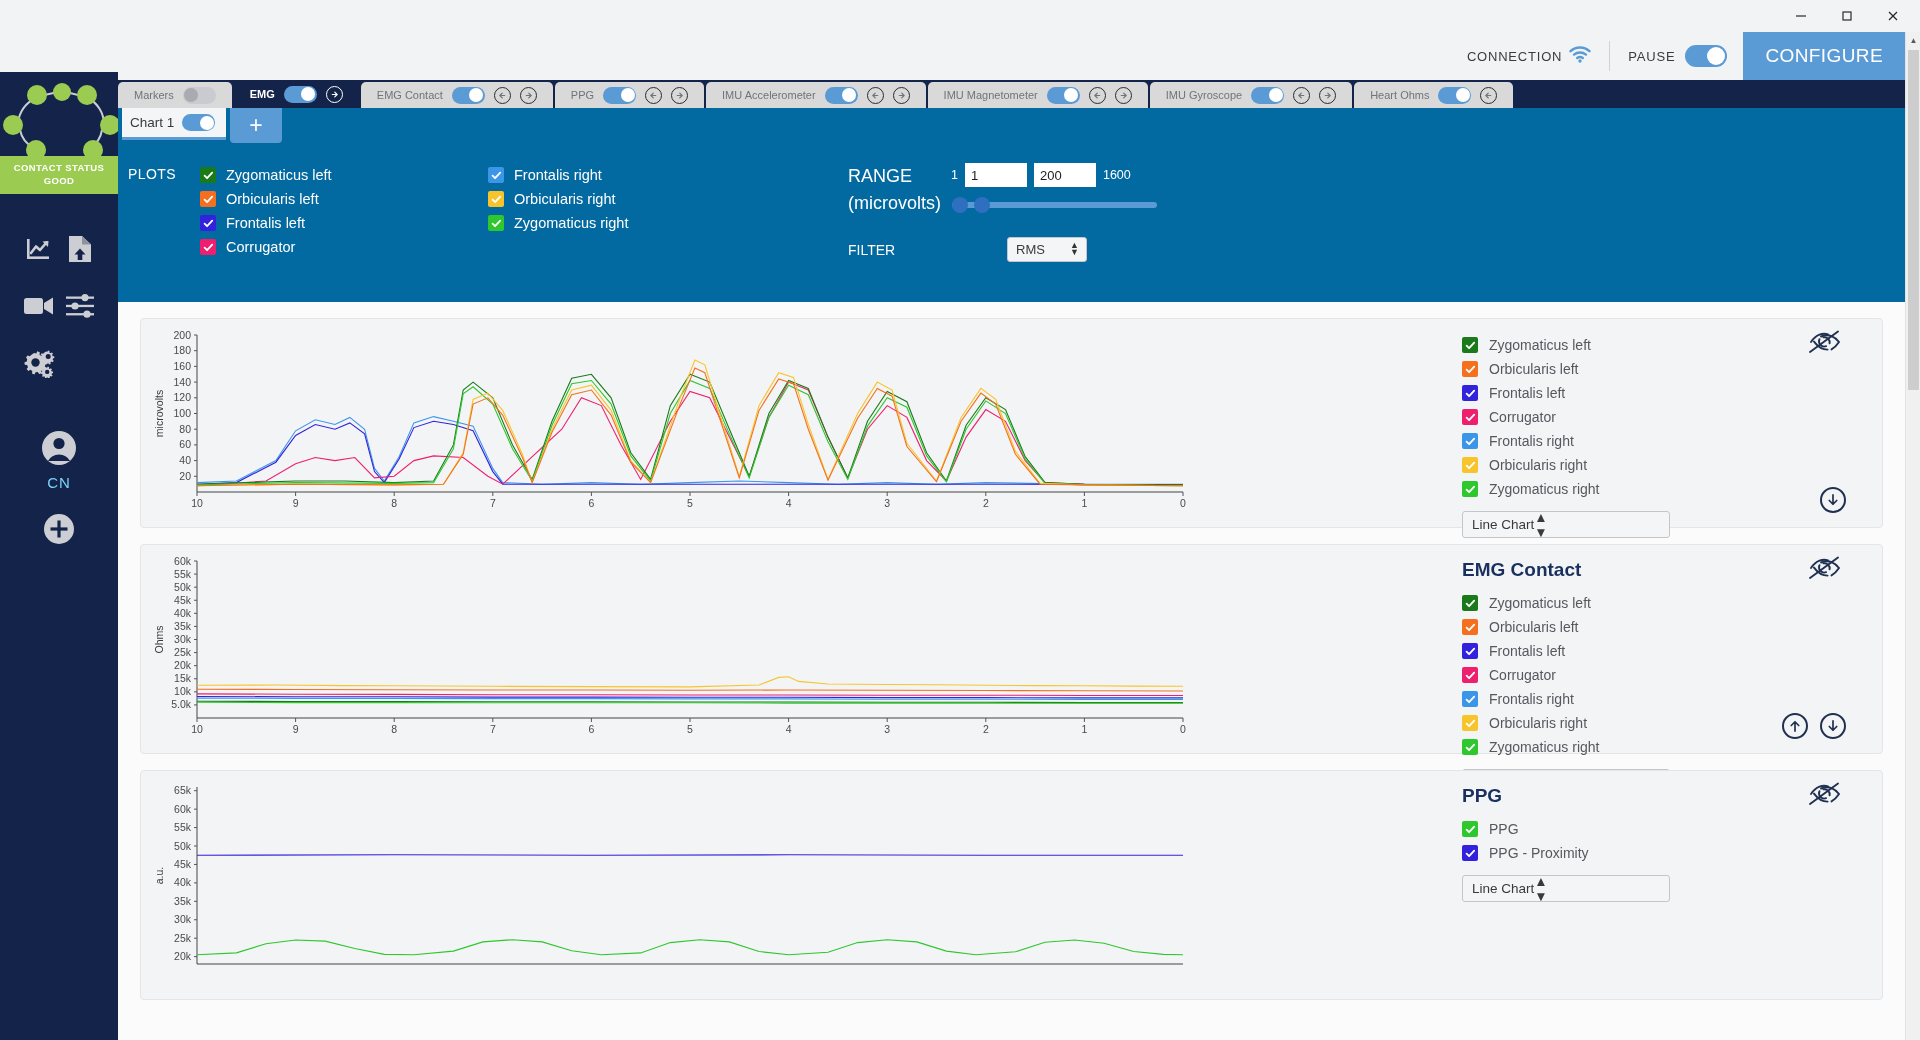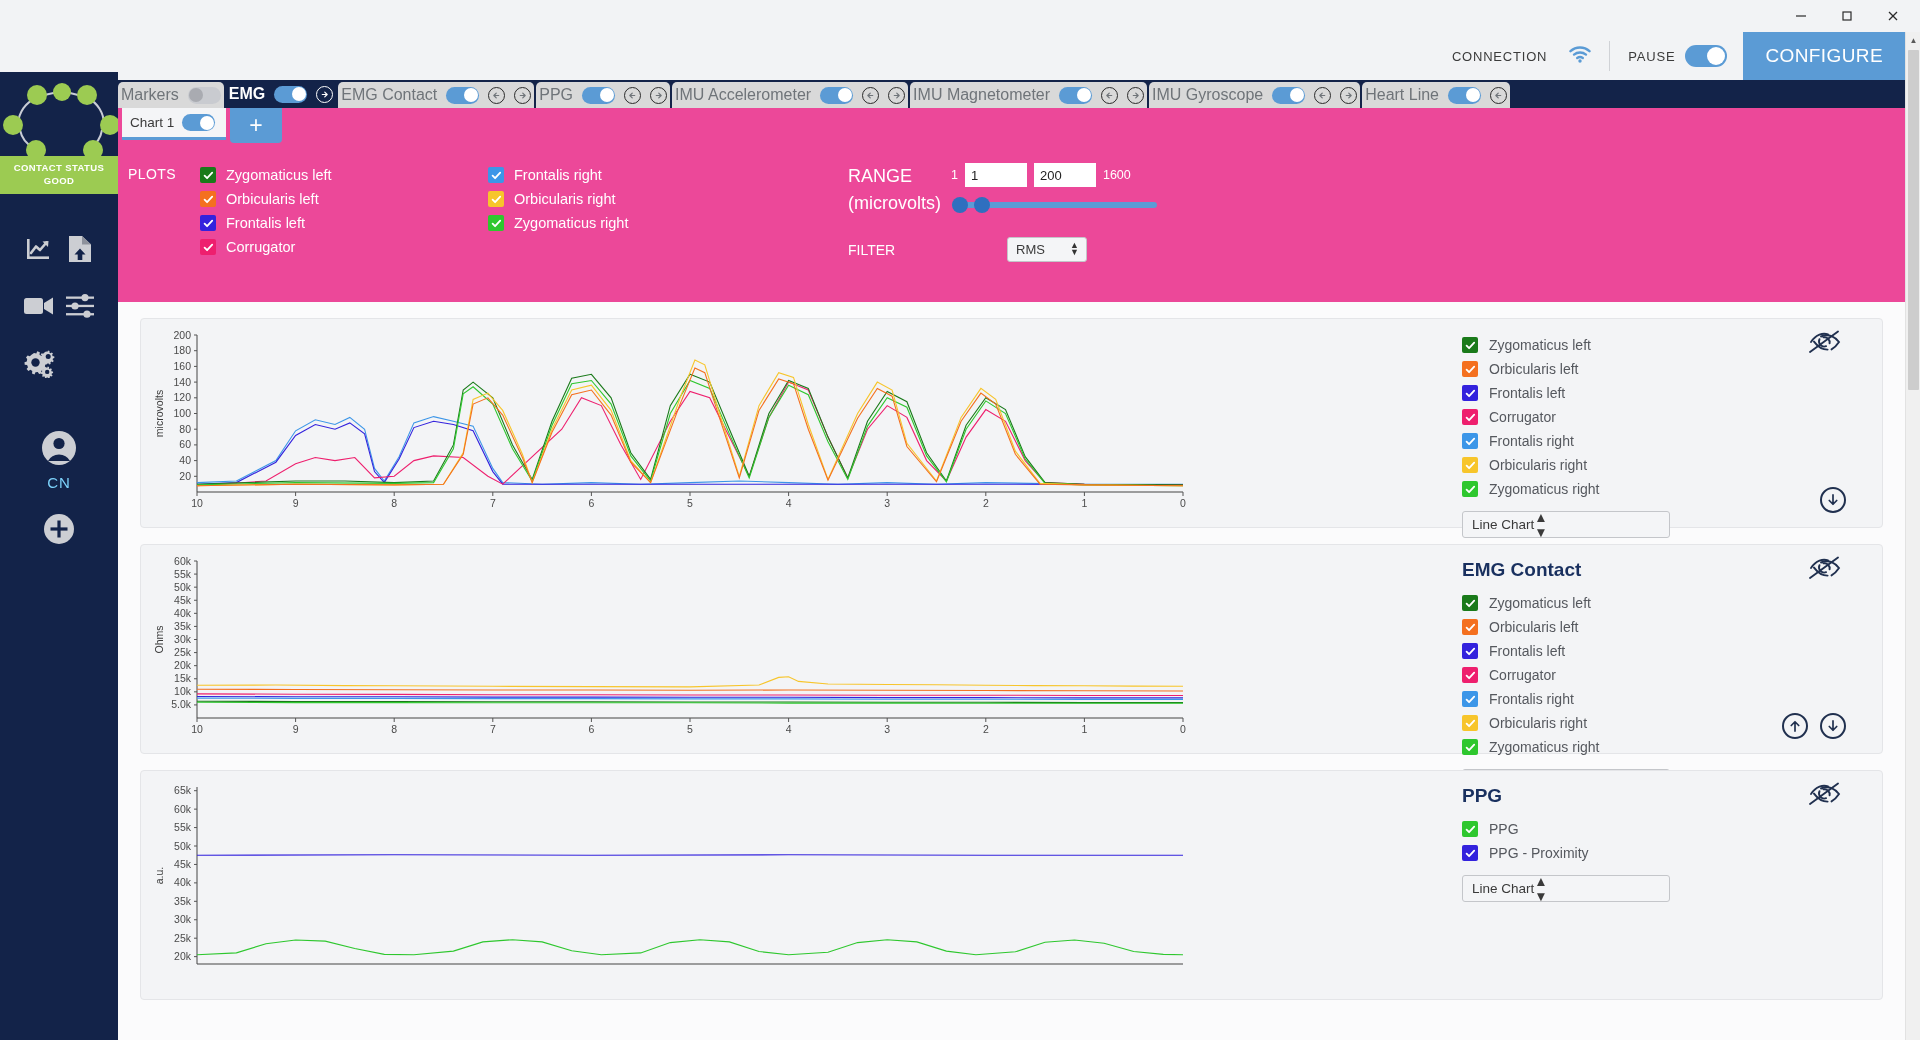--- a/index.html
+++ b/index.html
@@ -20,21 +20,21 @@
     width: 46px; height: 32px; display: flex; align-items: center; justify-content: center;
     color: #2b2b2b; font-size: 15px; line-height: 1;
   }
   .win-btn:last-child { margin-right: 4px; }
 
   
   .topbar {
     position: absolute; top: 32px; left: 0; width: 1920px; height: 48px;
     background: #f2f3f5; display: flex; align-items: center; justify-content: flex-end;
   }
-  .conn-group { display: flex; align-items: center; gap: 22px; padding-right: 18px; }
+  .conn-group { display: flex; align-items: center; gap: 7px; padding-right: 18px; }
   .conn-label, .pause-label {
     font-size: 13px; letter-spacing: 0.8px; color: #3b3b3b;
   }
   .vdiv { width: 1px; height: 30px; background: #d0d2d6; }
   .pause-group { display: flex; align-items: center; gap: 10px; padding: 0 16px 0 18px; }
   .toggle {
     width: 42px; height: 22px; border-radius: 11px; background: #5b9bd5;
     position: relative; flex: none;
   }
   .toggle::after {
@@ -89,40 +89,40 @@
   }
   .plus-circle { margin-top: 22px; display: flex; justify-content: center; }
 
   
   .tabstrip {
     position: absolute; top: 80px; left: 118px; width: 1787px; height: 28px;
     background: #132349; display: flex; align-items: flex-end;
   }
   .tab {
     height: 26px; background: #d9d9d9; border-radius: 5px 5px 0 0;
-    display: flex; align-items: center; gap: 9px; padding: 0 3px;
-    font-size: 16px; color: #6f7479; margin-right: 2px; cursor: pointer;
+    display: flex; align-items: center; gap: 9px; padding: 0 16px;
+    font-size: 11px; color: #6f7479; margin-right: 2px; cursor: pointer;
     white-space: nowrap;
   }
   .tab.active {
     background: #132349; color: #fff; height: 28px; font-weight: bold;
   }
   .tab .toggle { width: 33px; height: 17px; border-radius: 9px; }
   .tab .toggle::after { width: 14px; height: 14px; top: 1.5px; right: 1.5px; }
   .tab .toggle.off::after { left: 1.5px; right: auto; }
   .circ-icon {
     width: 17px; height: 17px; border-radius: 50%; border: 1.5px solid #2b2b2b;
     display: flex; align-items: center; justify-content: center; flex: none;
   }
   .tab.active .circ-icon { border-color: #fff; }
 
   
   .control-panel {
     position: absolute; top: 108px; left: 118px; width: 1787px; height: 194px;
-    background: #ec4899;
+    background: #0369a1;
   }
   .chart-tabs { display: flex; align-items: flex-start; padding-left: 4px; }
   .chart-tab {
     background: #f4f5f7; height: 32px; width: 104px; border-bottom: 3px solid #5b9bd5;
     display: flex; align-items: center; gap: 8px; padding: 0 8px;
     font-size: 13.5px; color: #3a3a3a; cursor: pointer;
   }
   .chart-tab .toggle { width: 33px; height: 17px; }
   .chart-tab .toggle::after { width: 14px; height: 14px; top: 1.5px; right: 1.5px; }
   .add-chart-btn {
@@ -424,21 +424,21 @@
           <path d="M11 8.5 L6 8.5 M8.2 5.8 L5.5 8.5 L8.2 11.2" fill="none" stroke-width="1.4" stroke-linecap="round" stroke-linejoin="round"></path>
         </svg>
       </span>
       <span class="circ-icon">
         <svg width="17" height="17" viewBox="0 0 17 17" stroke="currentColor">
           <path d="M6 8.5 L11 8.5 M8.8 5.8 L11.5 8.5 L8.8 11.2" fill="none" stroke-width="1.4" stroke-linecap="round" stroke-linejoin="round"></path>
         </svg>
       </span>
     </div>
     <div class="tab">
-      <span>Heart Line</span>
+      <span>Heart Ohms</span>
       <span class="toggle"></span>
       <span class="circ-icon">
         <svg width="17" height="17" viewBox="0 0 17 17" stroke="currentColor">
           <path d="M11 8.5 L6 8.5 M8.2 5.8 L5.5 8.5 L8.2 11.2" fill="none" stroke-width="1.4" stroke-linecap="round" stroke-linejoin="round"></path>
         </svg>
       </span>
     </div>
   </div>
 
 <div class="control-panel">

